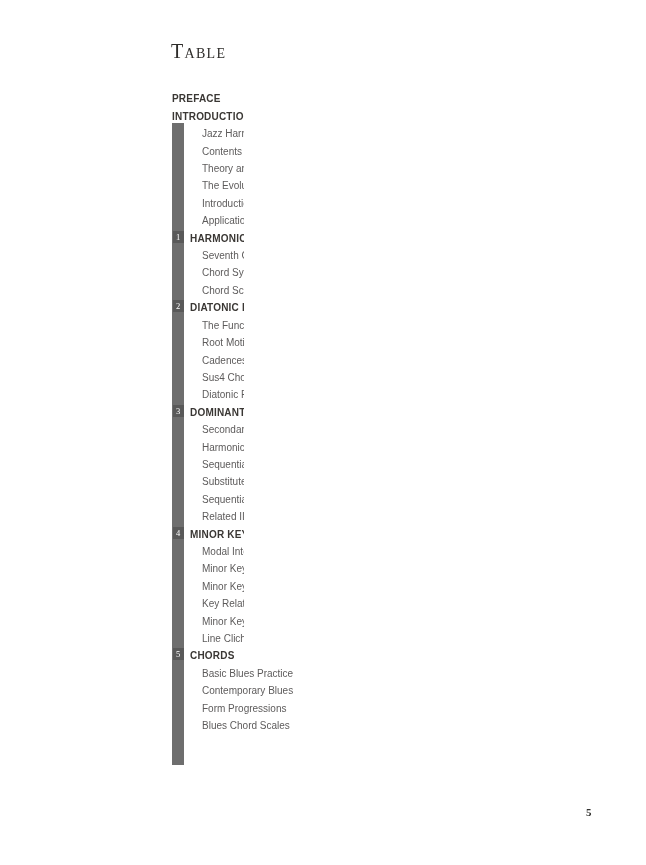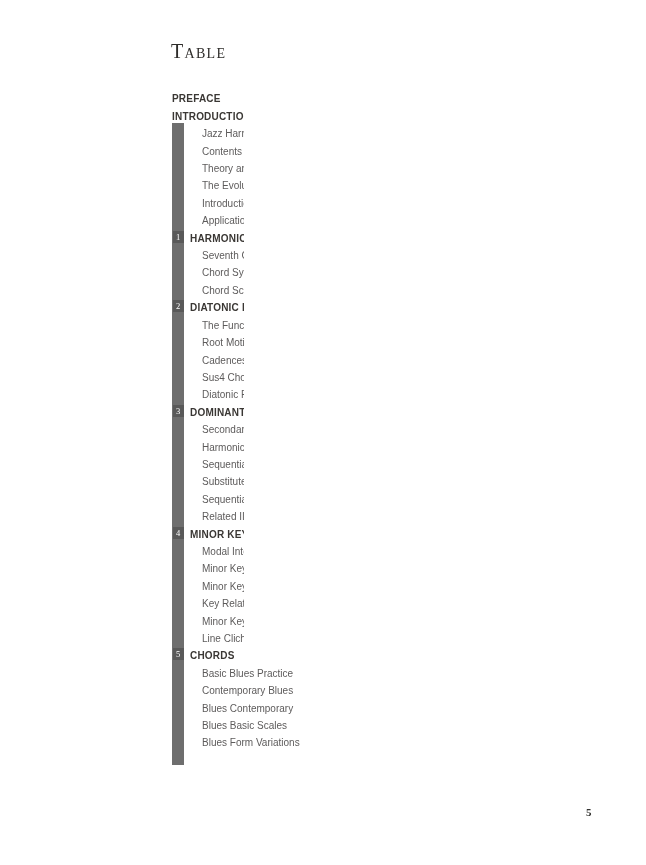--- a/index.html
+++ b/index.html
@@ -263,29 +263,24 @@
         <span class="label">Basic Blues Practice</span>
         <span class="leader"></span>
         <span class="page">98</span>
       </div>
       <div class="row sub">
         <span class="label">Contemporary Blues Content</span>
         <span class="leader"></span>
         <span class="page">100</span>
       </div>
       <div class="row sub">
-        <span class="label">Blues Contemporary</span>
+        <span class="label">Form Progressions</span>
         <span class="leader"></span>
         <span class="page">101</span>
       </div>
       <div class="row sub">
-        <span class="label">Blues Basic Scales</span>
+        <span class="label">Blues Chord Scales</span>
         <span class="leader"></span>
         <span class="page">105</span>
-      </div>
-      <div class="row sub">
-        <span class="label">Blues Form Variations</span>
-        <span class="leader"></span>
-        <span class="page">108</span>
       </div>
     </div>
   <div class="footer-page">5</div>
 </div>
 
 </body></html>

